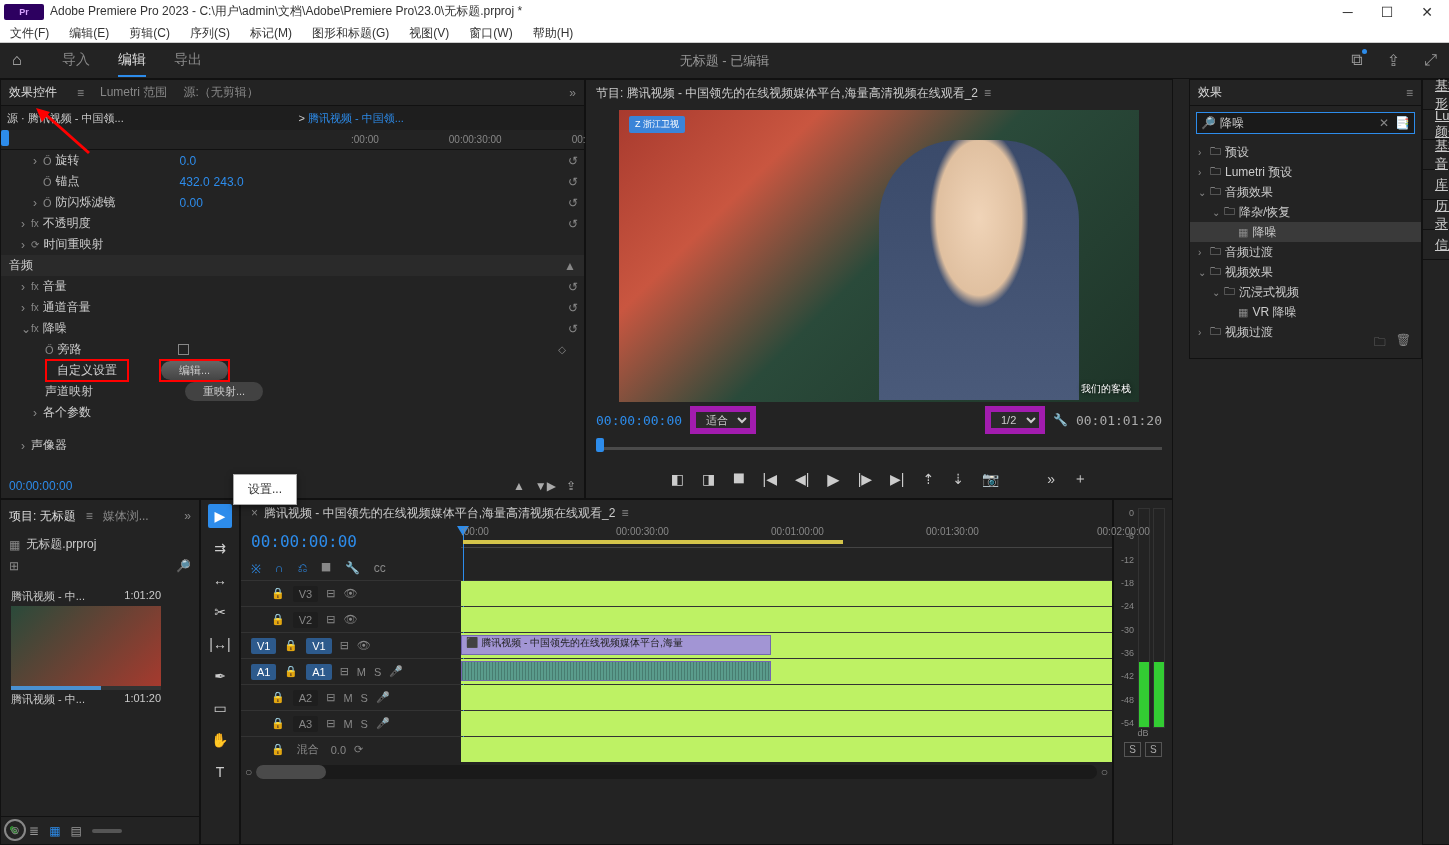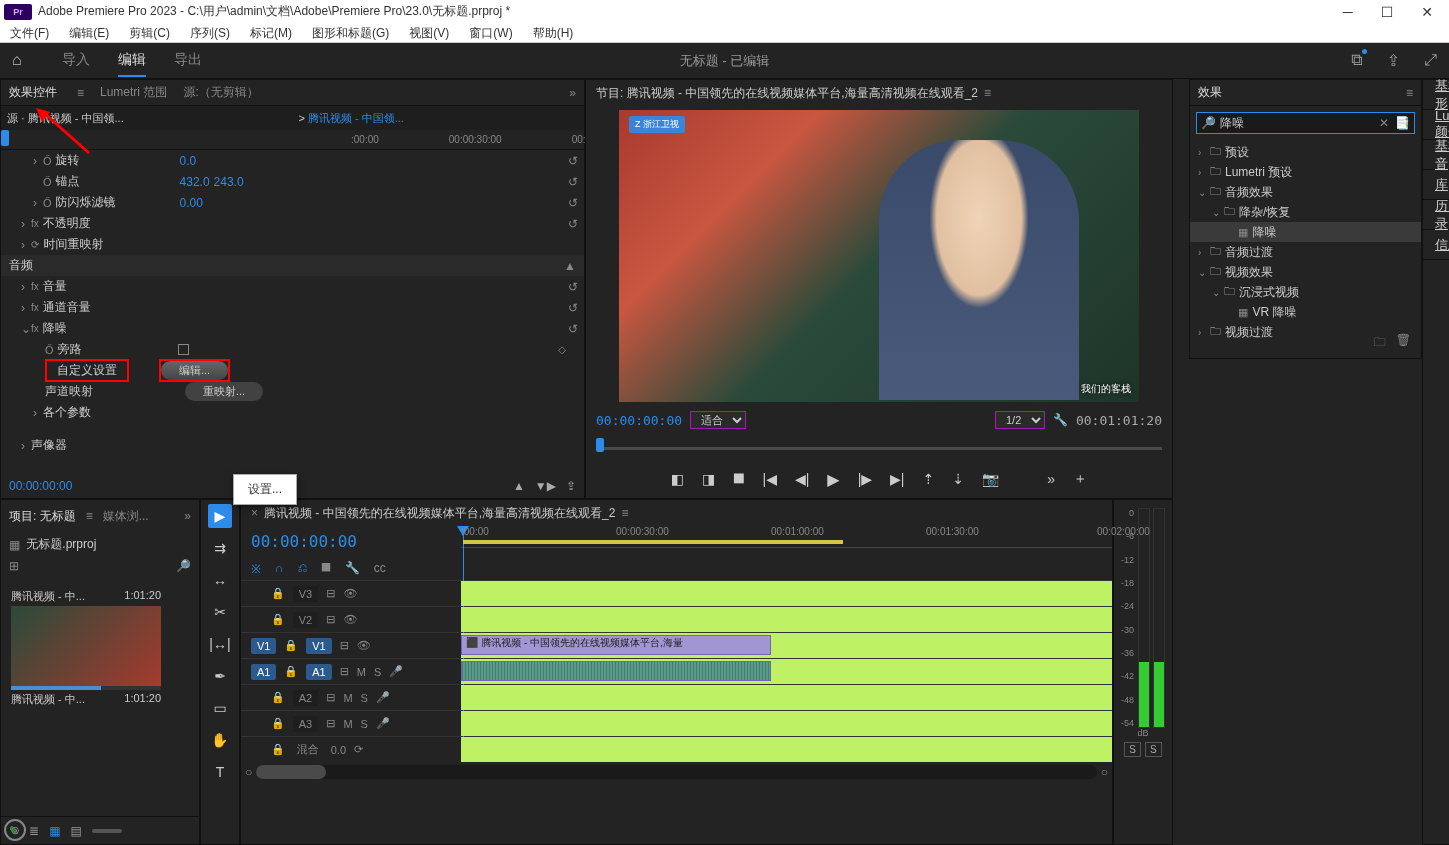--- a/index.html
+++ b/index.html
@@ -1,20 +1,20 @@
 <!DOCTYPE html>
 <html><head>
 <meta charset="utf-8">
 <style>
 * { margin: 0; padding: 0; box-sizing: border-box; font-family: "Segoe UI", "Microsoft YaHei", sans-serif; }
 body { background: #232323; color: #ccc; font-size: 12px; overflow: hidden; width: 1449px; height: 845px; }
 
 
 .titlebar { background: #fff; height: 23px; display: flex; align-items: center; padding: 0 4px; color: #333; font-size: 12px; }
-.titlebar .pr-icon { width: 28px; height: 16px; background: #2d0060; border-radius: 2px; color: #d9a3ff; font-size: 9px; display: flex; align-items: center; justify-content: center; font-weight: bold; margin-right: 6px; }
+.titlebar .pr-icon { width: 40px; height: 16px; background: #2d0060; border-radius: 2px; color: #d9a3ff; font-size: 9px; display: flex; align-items: center; justify-content: center; font-weight: bold; margin-right: 6px; }
 .titlebar .wincontrols { margin-left: auto; display: flex; gap: 28px; padding-right: 12px; }
 .titlebar .wincontrols span { cursor: pointer; font-size: 14px; }
 
 
 .menubar { background: #fff; height: 20px; display: flex; padding: 0 6px; gap: 12px; color: #333; font-size: 12px; border-bottom: 1px solid #ccc; }
 .menubar span { padding: 2px 4px; cursor: pointer; }
 
 
 .workspace-row { background: #232323; height: 36px; display: flex; align-items: center; padding: 0 12px; border-bottom: 1px solid #111; }
 .workspace-row .home-icon { width: 20px; height: 20px; font-size: 16px; margin-right: 30px; color: #bdbdbd; }
@@ -64,21 +64,21 @@
 .red-arrow { position:absolute; left:34px; top:108px; width: 60px; height: 50px; z-index:10; pointer-events:none;}
 
 
 .prog-head { height: 26px; display:flex; align-items:center; padding:0 10px; color:#ccc; font-size:12px;}
 .video-frame { width: 520px; height: 292px; margin: 4px auto 0; background: linear-gradient(135deg, #a83a2e 0%, #c95640 25%, #2a4a3a 50%, #1e3428 100%); position: relative; overflow:hidden;}
 .video-frame .logo-box { position:absolute; left:10px; top:6px; background:rgba(45,140,235,.9); color:#fff; font-size:9px; padding:2px 6px; border-radius:2px;}
 .video-frame .person { position:absolute; right: 60px; top: 30px; width: 200px; height: 260px; background: radial-gradient(ellipse at 50% 30%, #f0d4b8 0%, #e0c0a0 30%, transparent 35%), linear-gradient(#3a4a6a, #4a5a7a); border-radius: 80px 80px 0 0;}
 .video-frame .corner-logo { position:absolute; right:8px; bottom:6px; color:#fff; font-size:10px; text-shadow:0 0 4px #000;}
 .prog-controls { display:flex; align-items:center; height: 28px; padding: 0 10px; gap:8px; margin-top:4px;}
 .prog-controls .tc { color:#2d8ceb; font-size:13px; font-family: monospace;}
-.prog-controls select { background:#2a2a2a; color:#ccc; border:1px solid #a21caf; font-size:11px; padding:1px 6px;}
+.prog-controls select { background:#2a2a2a; color:#ccc; border:6px solid #a21caf; font-size:11px; padding:1px 6px;}
 .prog-controls .tc-right { margin-left:auto; color:#aaa; font-size:13px; font-family:monospace;}
 .prog-scrub { height: 22px; margin: 4px 10px; position:relative;}
 .prog-scrub .bar { position:absolute; left:0; right:0; top:9px; height:3px; background:#4a4a4a;}
 .prog-scrub .head { position:absolute; left:0; top:0; width:8px; height:14px; background:#2d8ceb; border-radius:2px;}
 .prog-btns { display:flex; justify-content:center; gap:18px; align-items:center; height:30px; color:#ccc; font-size:14px;}
 .prog-btns span { cursor:pointer; }
 
 
 .fx-search { display:flex; align-items:center; margin:6px; background:#1a1a1a; border:1px solid #2d8ceb; height:22px; padding: 0 4px;}
 .fx-search input { background:transparent; border:0; color:#ccc; flex:1; font-size:12px; outline:none; padding: 0 4px;}

